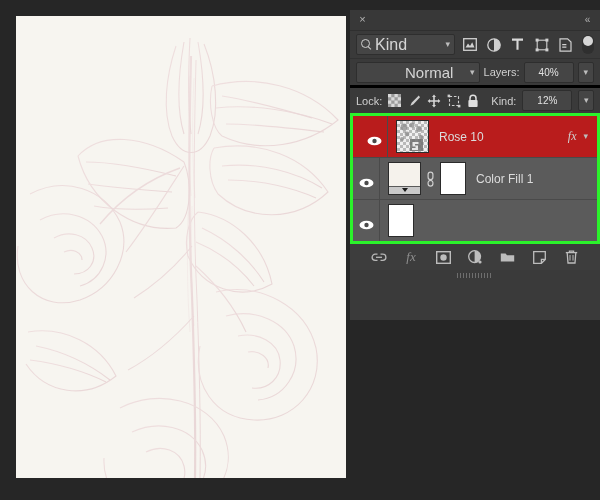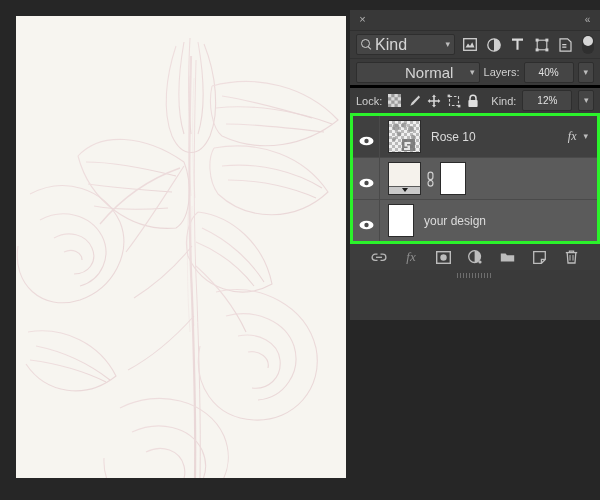--- a/index.html
+++ b/index.html
@@ -95,21 +95,21 @@
   
   .layer-list{
     position:relative;background:#535353;
     border:3px solid #2bf32b;
     margin:0 0 0 0;
   }
   .layer-row{
     height:41px;display:flex;align-items:center;background:#5b5b5b;
     border-bottom:1px solid #4a4a4a;position:relative;
   }
-  .layer-row.selected{background:#404040;}
+  .layer-row.selected{background:#b91c1c;padding-left:8px;}
   .eye-cell{width:26px;height:41px;display:flex;align-items:center;justify-content:center;
     border-right:1px solid #4a4a4a;flex:0 0 auto;}
   .eye{width:15px;height:10px;position:relative;}
   .thumbs{display:flex;align-items:center;gap:5px;padding-left:8px;flex:0 0 auto;}
   .thumb{
     width:31px;height:31px;border:1px solid #2b2b2b;background:#fff;position:relative;overflow:hidden;
   }
   .thumb.narrow{width:24px;height:31px;}
   .thumb.checker{
     background-image:
@@ -394,35 +394,35 @@
               <div class="bar"></div>
             </div>
           <span class="linkic">
             <svg width="9" height="16" viewBox="0 0 9 16">
                 <path d="M4.5 1.2 a2.4 2.4 0 0 1 2.4 2.4 v2.6 a2.4 2.4 0 0 1 -4.8 0 v-2.6 a2.4 2.4 0 0 1 2.4 -2.4 z" fill="none" stroke="#cfcfcf" stroke-width="1.2"></path>
                 <path d="M4.5 9.4 a2.4 2.4 0 0 1 2.4 2.4 v1 a2.4 2.4 0 0 1 -4.8 0 v-1 a2.4 2.4 0 0 1 2.4 -2.4 z" fill="none" stroke="#cfcfcf" stroke-width="1.2"></path>
               </svg>
           </span>
           <div class="thumb narrow"></div>
         </div>
+        <div class="layer-name">Color Fill 1</div>
       </div>
 
       <div class="layer-row" style="border-bottom:none;">
         <div class="eye-cell">
           <span class="eye">
             <svg width="15" height="10" viewBox="0 0 15 10">
                 <ellipse cx="7.5" cy="5" rx="7" ry="4.3" fill="#fff"></ellipse>
                 <circle cx="7.5" cy="5" r="2.2" fill="#4a4a4a"></circle>
               </svg>
           </span>
         </div>
         <div class="thumbs">
           <div class="thumb narrow"></div>
         </div>
-        <div class="layer-name">your design</div>
       </div>
 
     </div>
 
     <div class="botbar">
       <span class="botic">
         <svg width="16" height="11" viewBox="0 0 16 11">
             <path d="M6.5 2.2 H4.2 a3.1 3.1 0 0 0 0 6.2 H6.5" fill="none" stroke="#b8b8b8" stroke-width="1.3"></path>
             <path d="M9.5 2.2 H11.8 a3.1 3.1 0 0 1 0 6.2 H9.5" fill="none" stroke="#b8b8b8" stroke-width="1.3"></path>
             <path d="M5 5.3 H11" stroke="#b8b8b8" stroke-width="1.3"></path>

